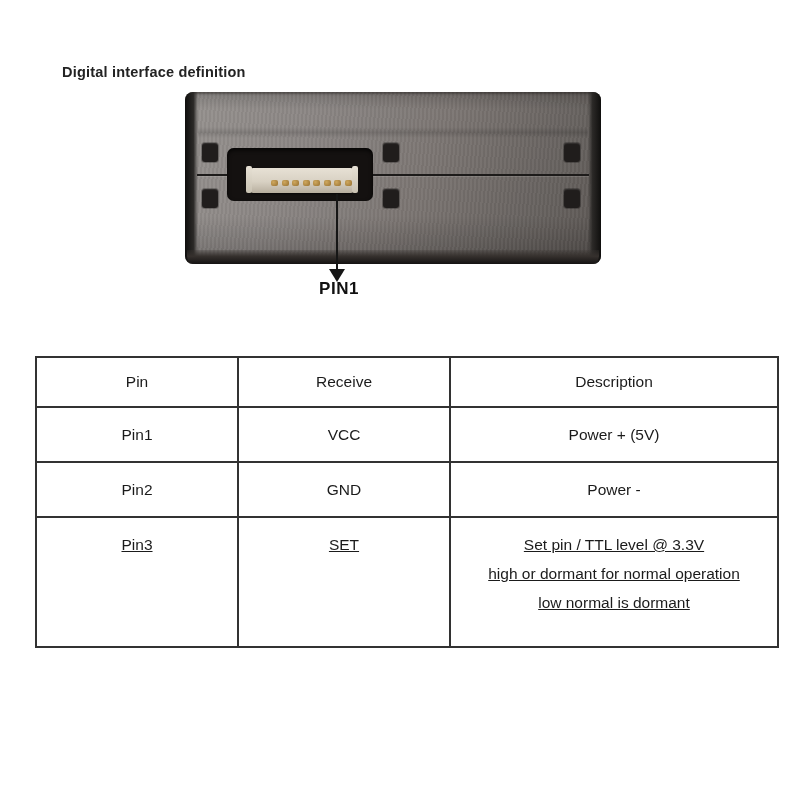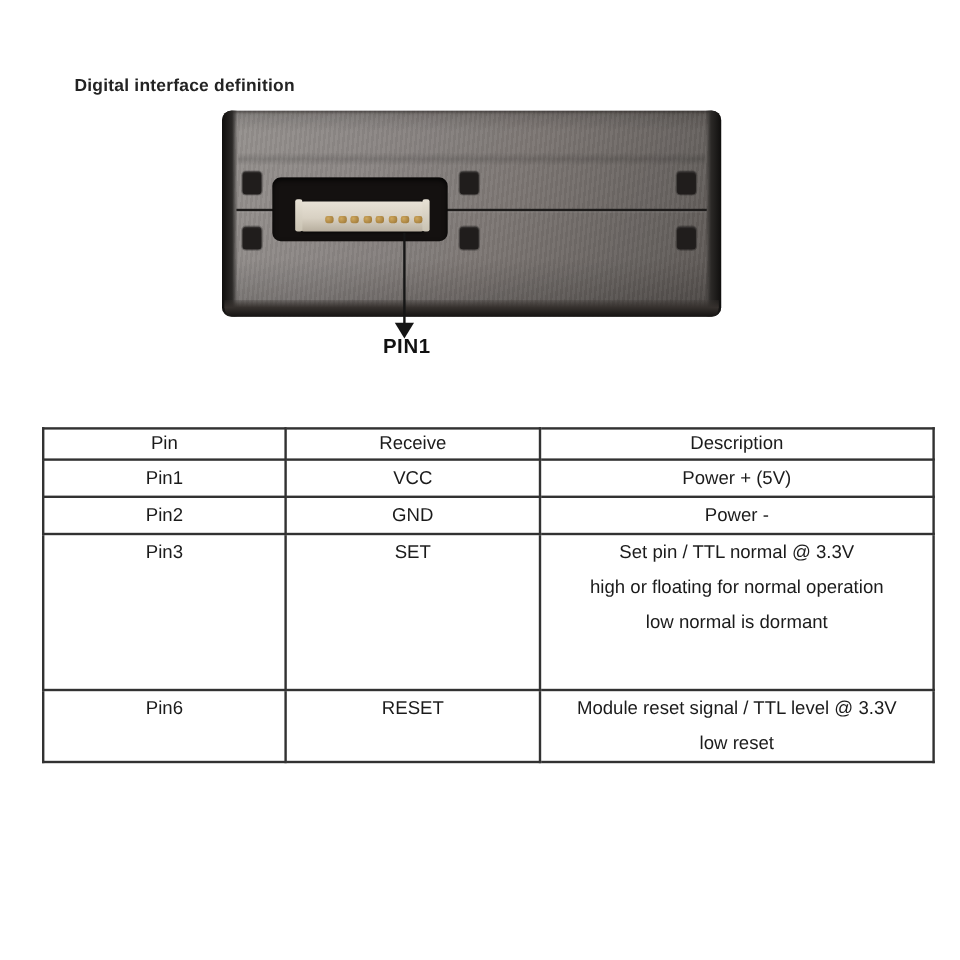--- a/index.html
+++ b/index.html
@@ -70,27 +70,27 @@
   .pin1-label{
     position:absolute;left:309px;top:251px;width:60px;text-align:center;
     font-size:17px;font-weight:bold;color:#111;letter-spacing:.5px;
   }
   
   table.pins{
     position:absolute;left:35px;top:328px;width:742px;
     border-collapse:collapse;table-layout:fixed;
   }
   table.pins td, table.pins th{
-    border:2px solid #323232;padding:0;margin:0;
+    border:2px solid #323232;padding:12px;margin:0;
     font-size:15.5px;font-weight:normal;line-height:29px;color:#1b1b1b;
     text-align:center;vertical-align:top;overflow:hidden;
   }
   col.c1{width:202px;} col.c2{width:212px;} col.c3{width:328px;}
   tr.h25{height:25px;} tr.h25 th{line-height:24px;}
-  tr.h31{height:31px;} tr.h30{height:30px;border-radius:15px;} tr.h113{height:130px;}
+  tr.h31{height:31px;} tr.h30{height:30px;border-radius:15px;} tr.h113{height:130px;text-decoration:underline;}
   tr.h29{height:29px;} tr.h58{height:58px;}
 </style>
 </head>
 <body>
 
 <div class="canvas">
 
   <div class="page-title">Digital interface definition</div>
 
   <div class="module">
@@ -165,33 +165,21 @@
           </td>
     </tr>
     <tr class="h113">
       <td>
             <div>Pin3</div>
           </td>
       <td>
             <div>SET</div>
           </td>
       <td>
-        <div>Set pin / TTL normal @ 3.3V</div>
-        <div>high or floating for normal operation</div>
+        <div>Set pin / TTL level @ 3.3V</div>
+        <div>high or dormant for normal operation</div>
         <div>low normal is dormant</div>
-      </td>
-    </tr>
-    <tr class="h58">
-      <td>
-            <div>Pin6</div>
-          </td>
-      <td>
-            <div>RESET</div>
-          </td>
-      <td>
-        <div>Module reset signal / TTL level @ 3.3V</div>
-        <div>low reset</div>
       </td>
     </tr>
   </tbody>
     </table>
 
 </div>
 
 </body></html>

